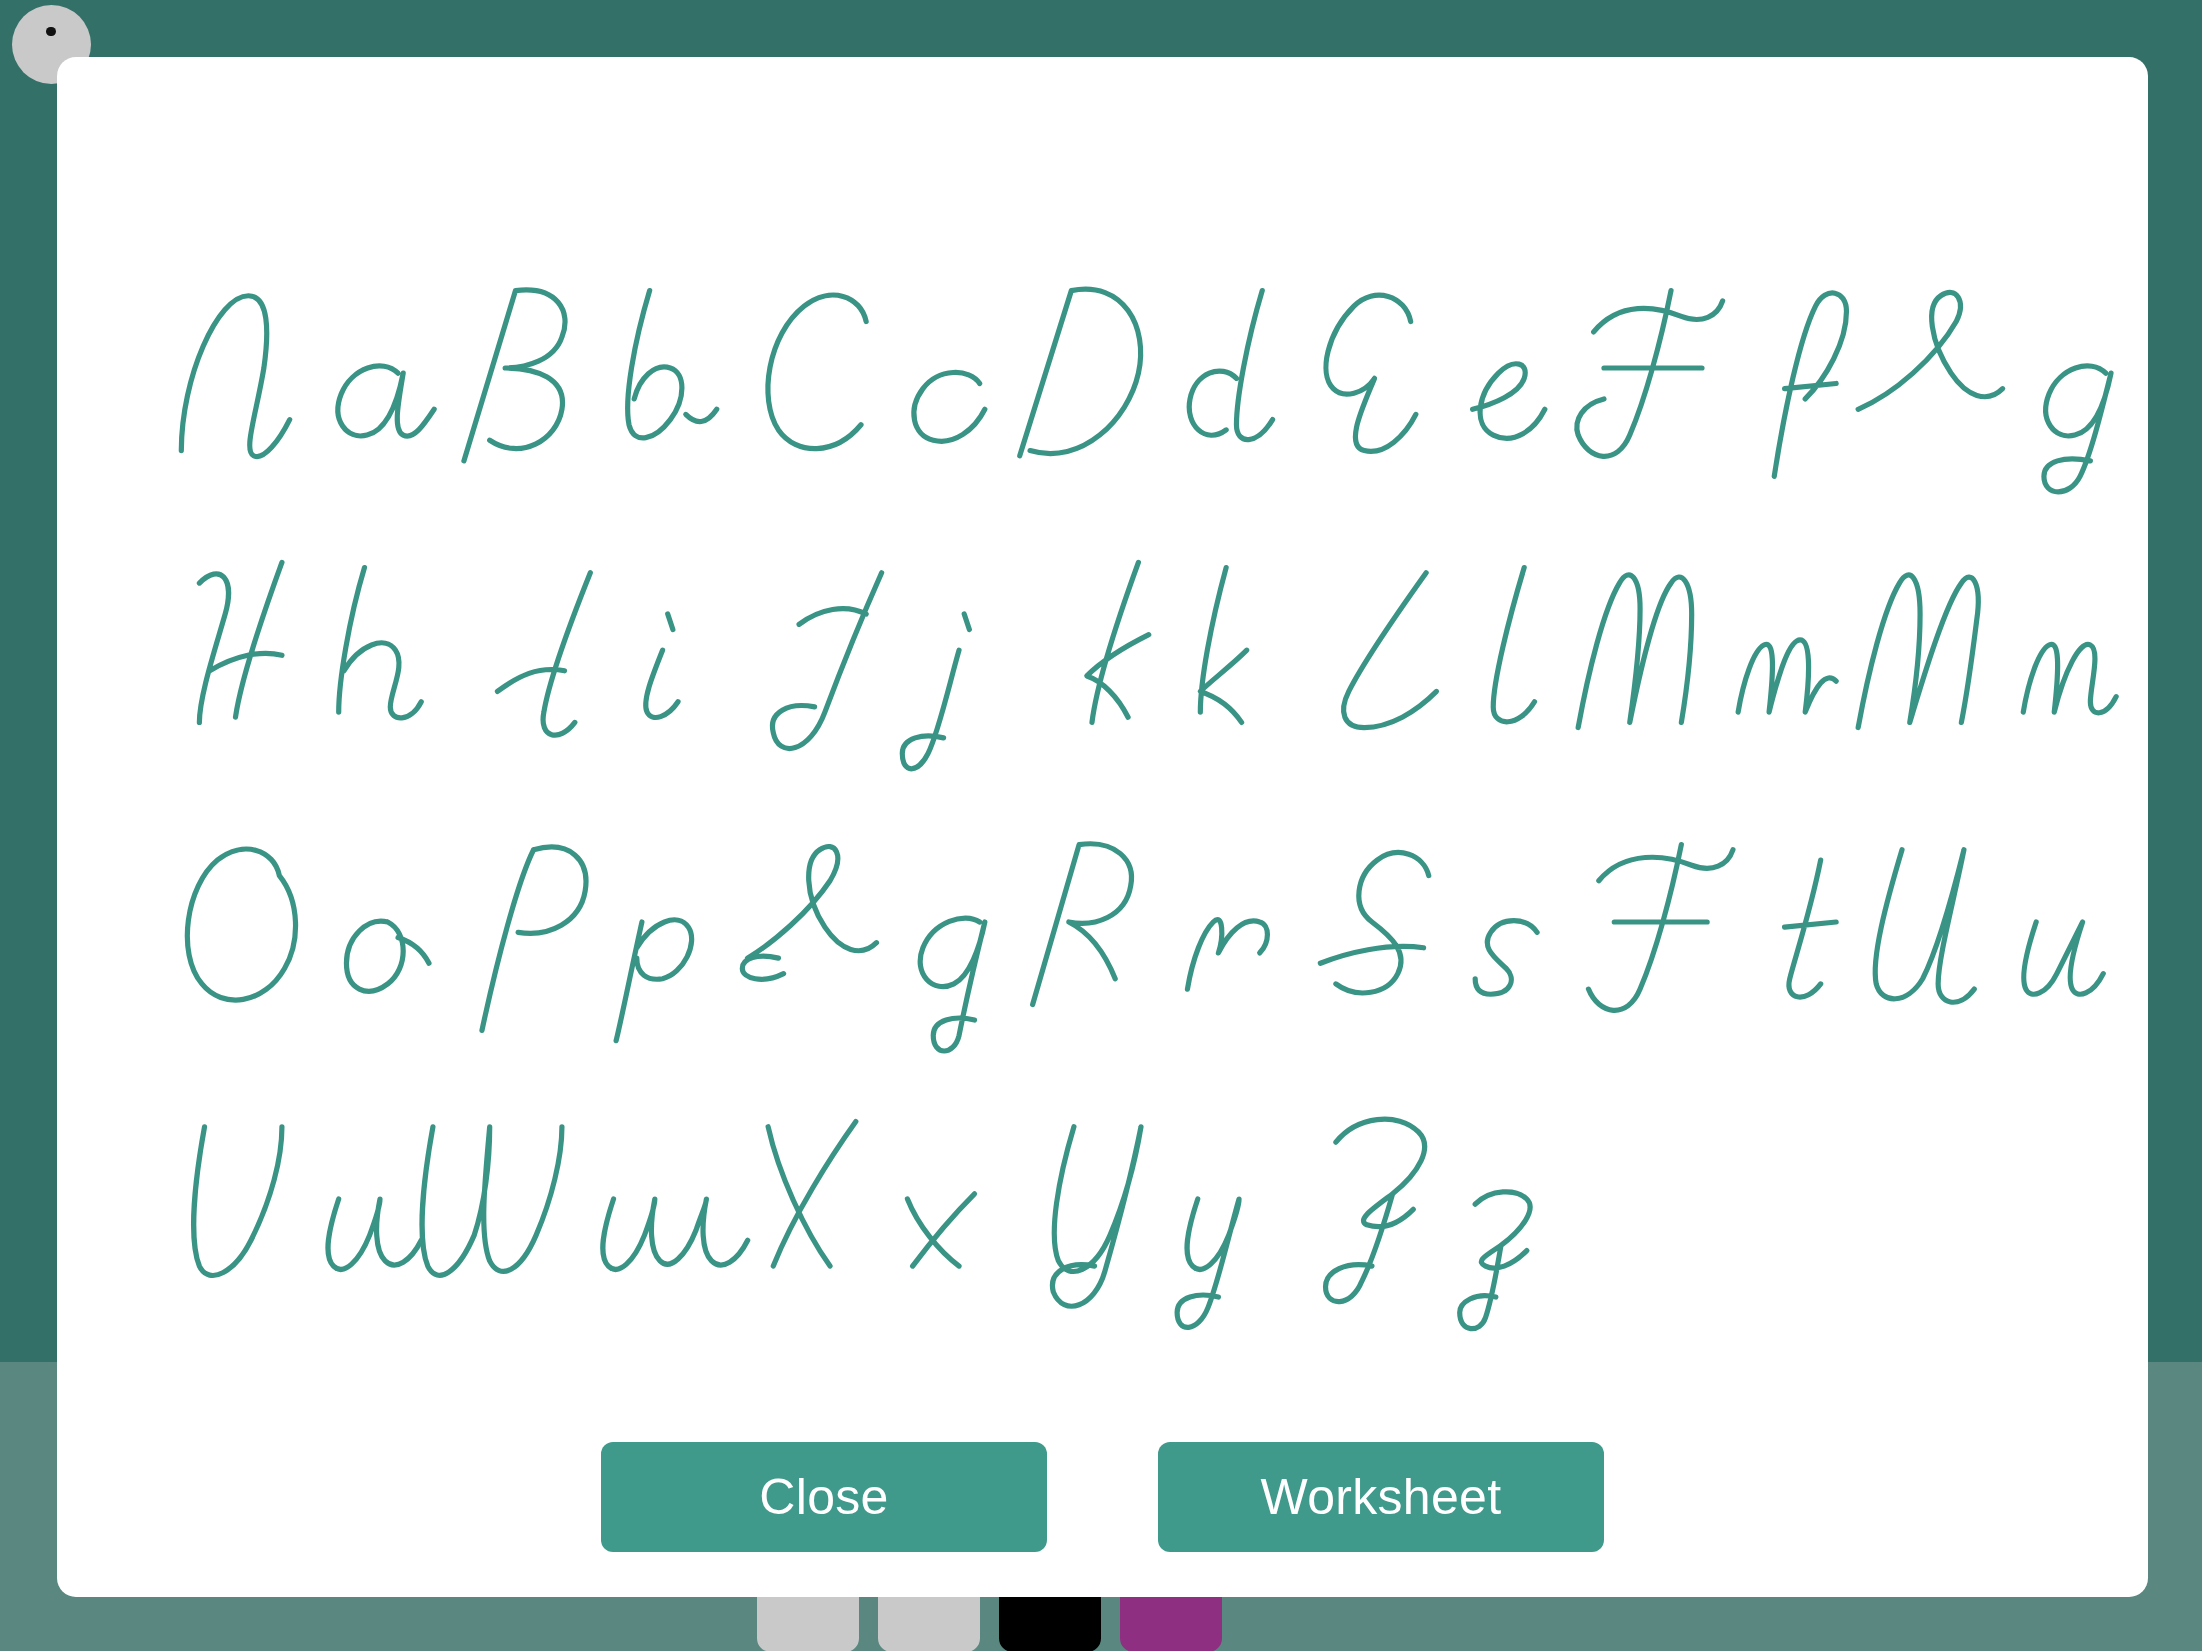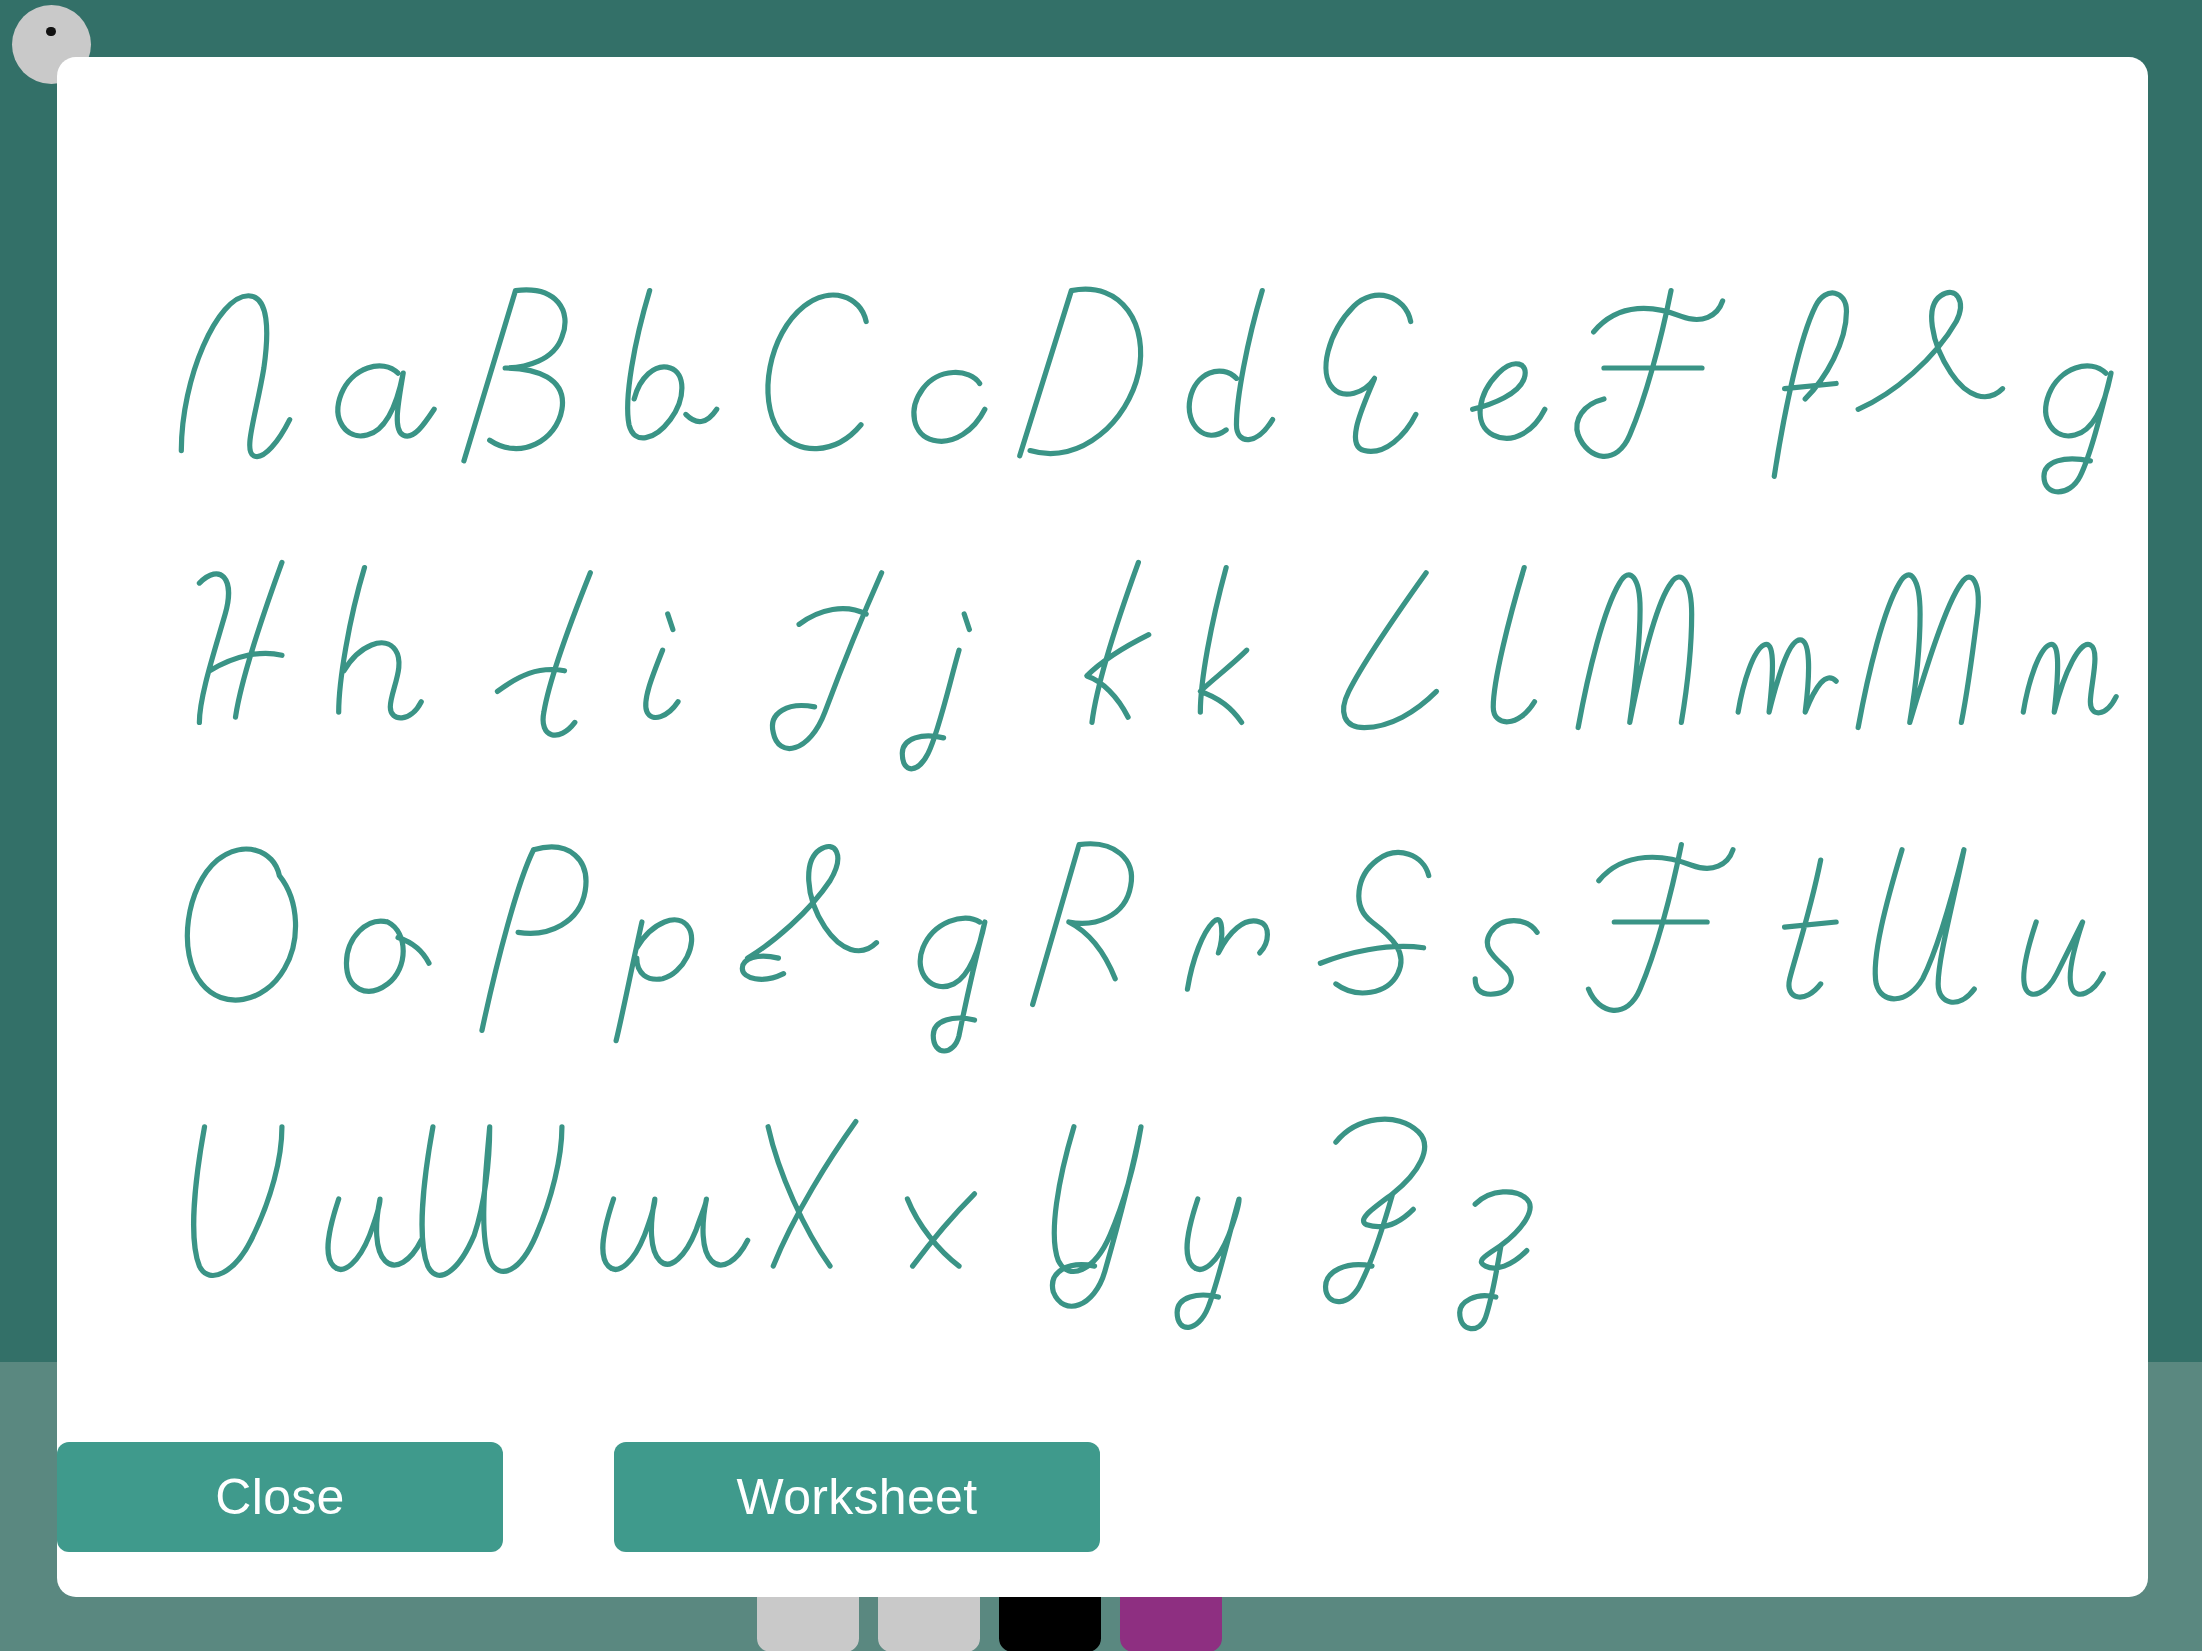--- a/index.html
+++ b/index.html
@@ -105,39 +105,40 @@
     vector-effect: non-scaling-stroke;
   }
 
   
   #modal-actions {
     position: absolute;
     left: 0;
     top: 1385px;
     width: 2091px;
     display: flex;
+    justify-content: center;
     gap: 87px;
   }
   .action-btn {
     background: #3f9a8c;
     color: #ffffff;
     border: none;
     border-radius: 12px;
     font-family: "Liberation Sans", sans-serif;
     font-size: 50px;
     font-weight: 400;
     letter-spacing: 0.3px;
     padding: 0 0;
     width: 446px;
     height: 110px;
     line-height: 110px;
     text-align: center;
     cursor: pointer;
   }
-  #worksheet-button { width: 486px; margin-left: 24px; }
+  #worksheet-button { width: 446px; margin-left: 24px; }
 </style>
 </head>
 <body>
 
 <div id="app">
 
   <div id="footer-bar"></div>
 
   <div id="tool-orb">
     <span class="orb-dot"></span>

